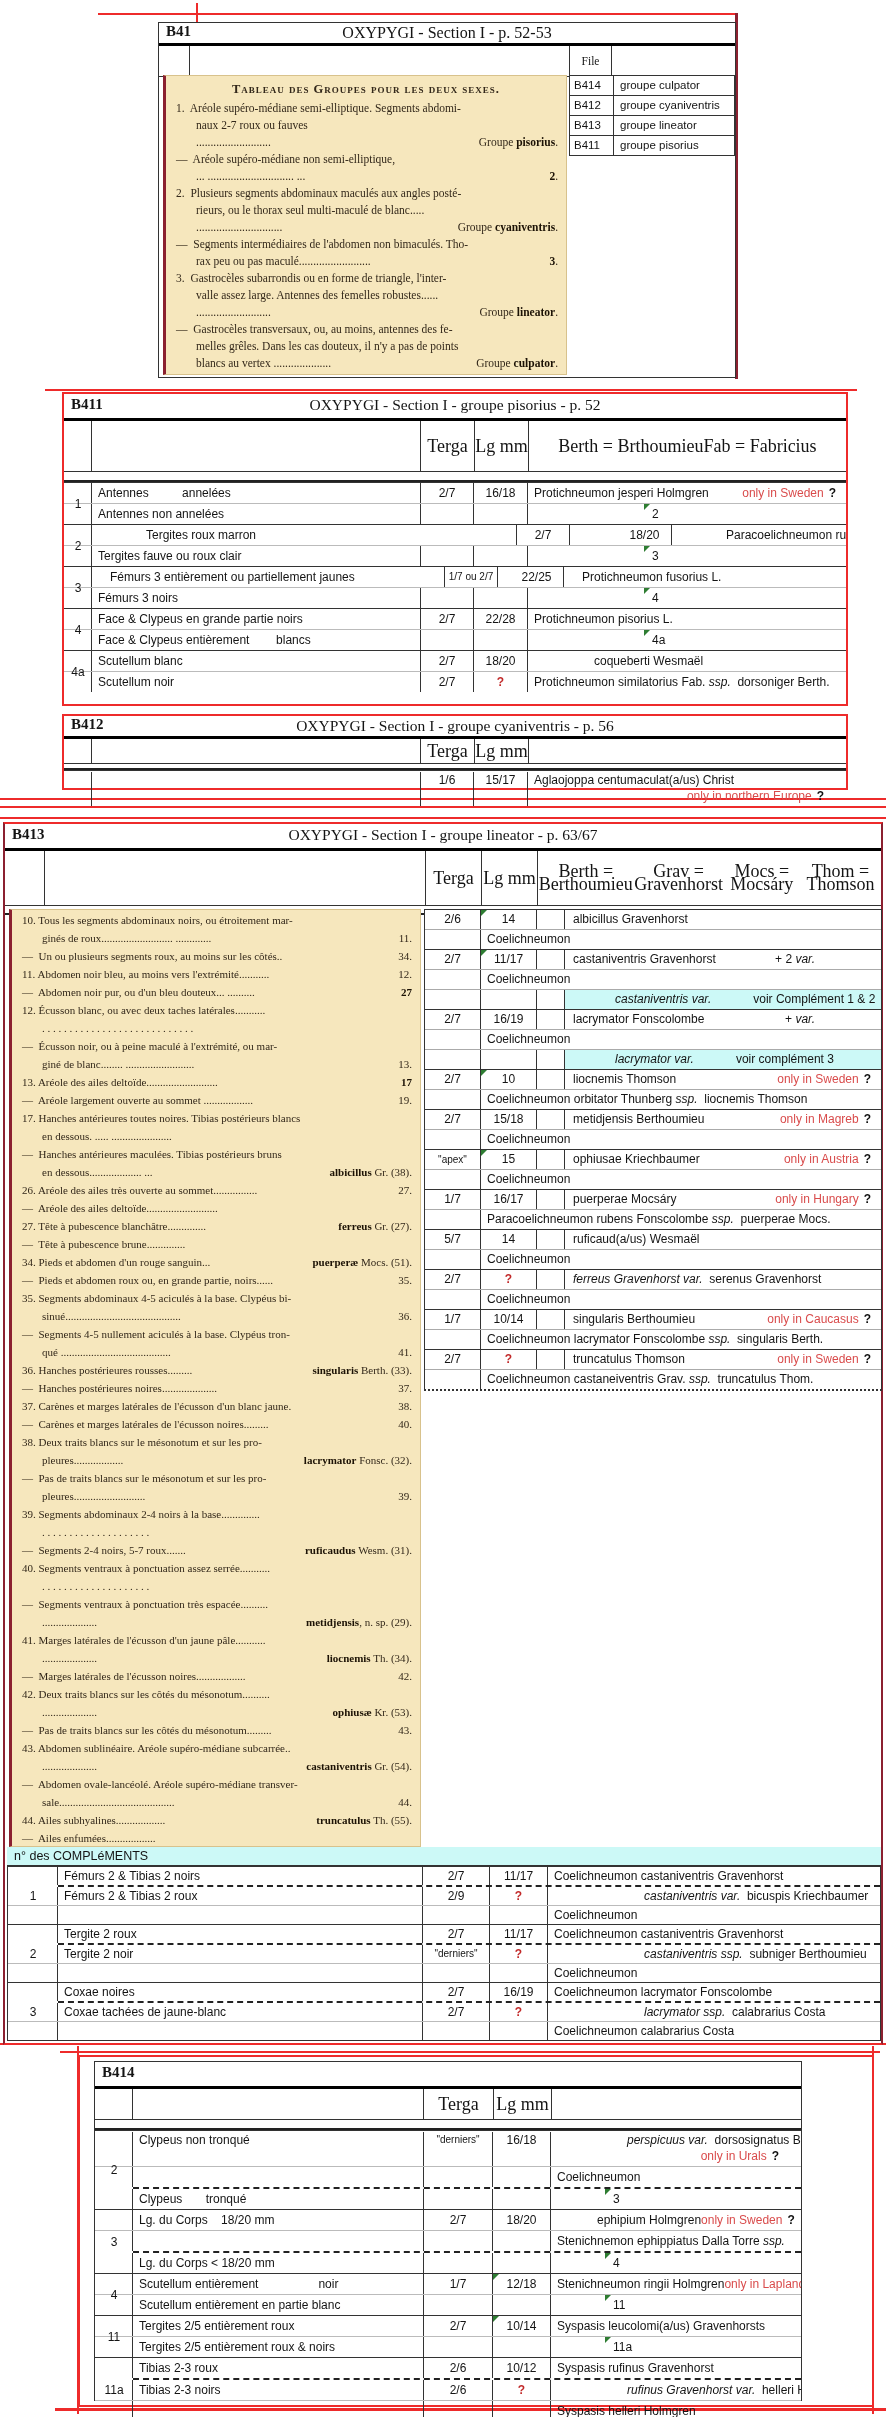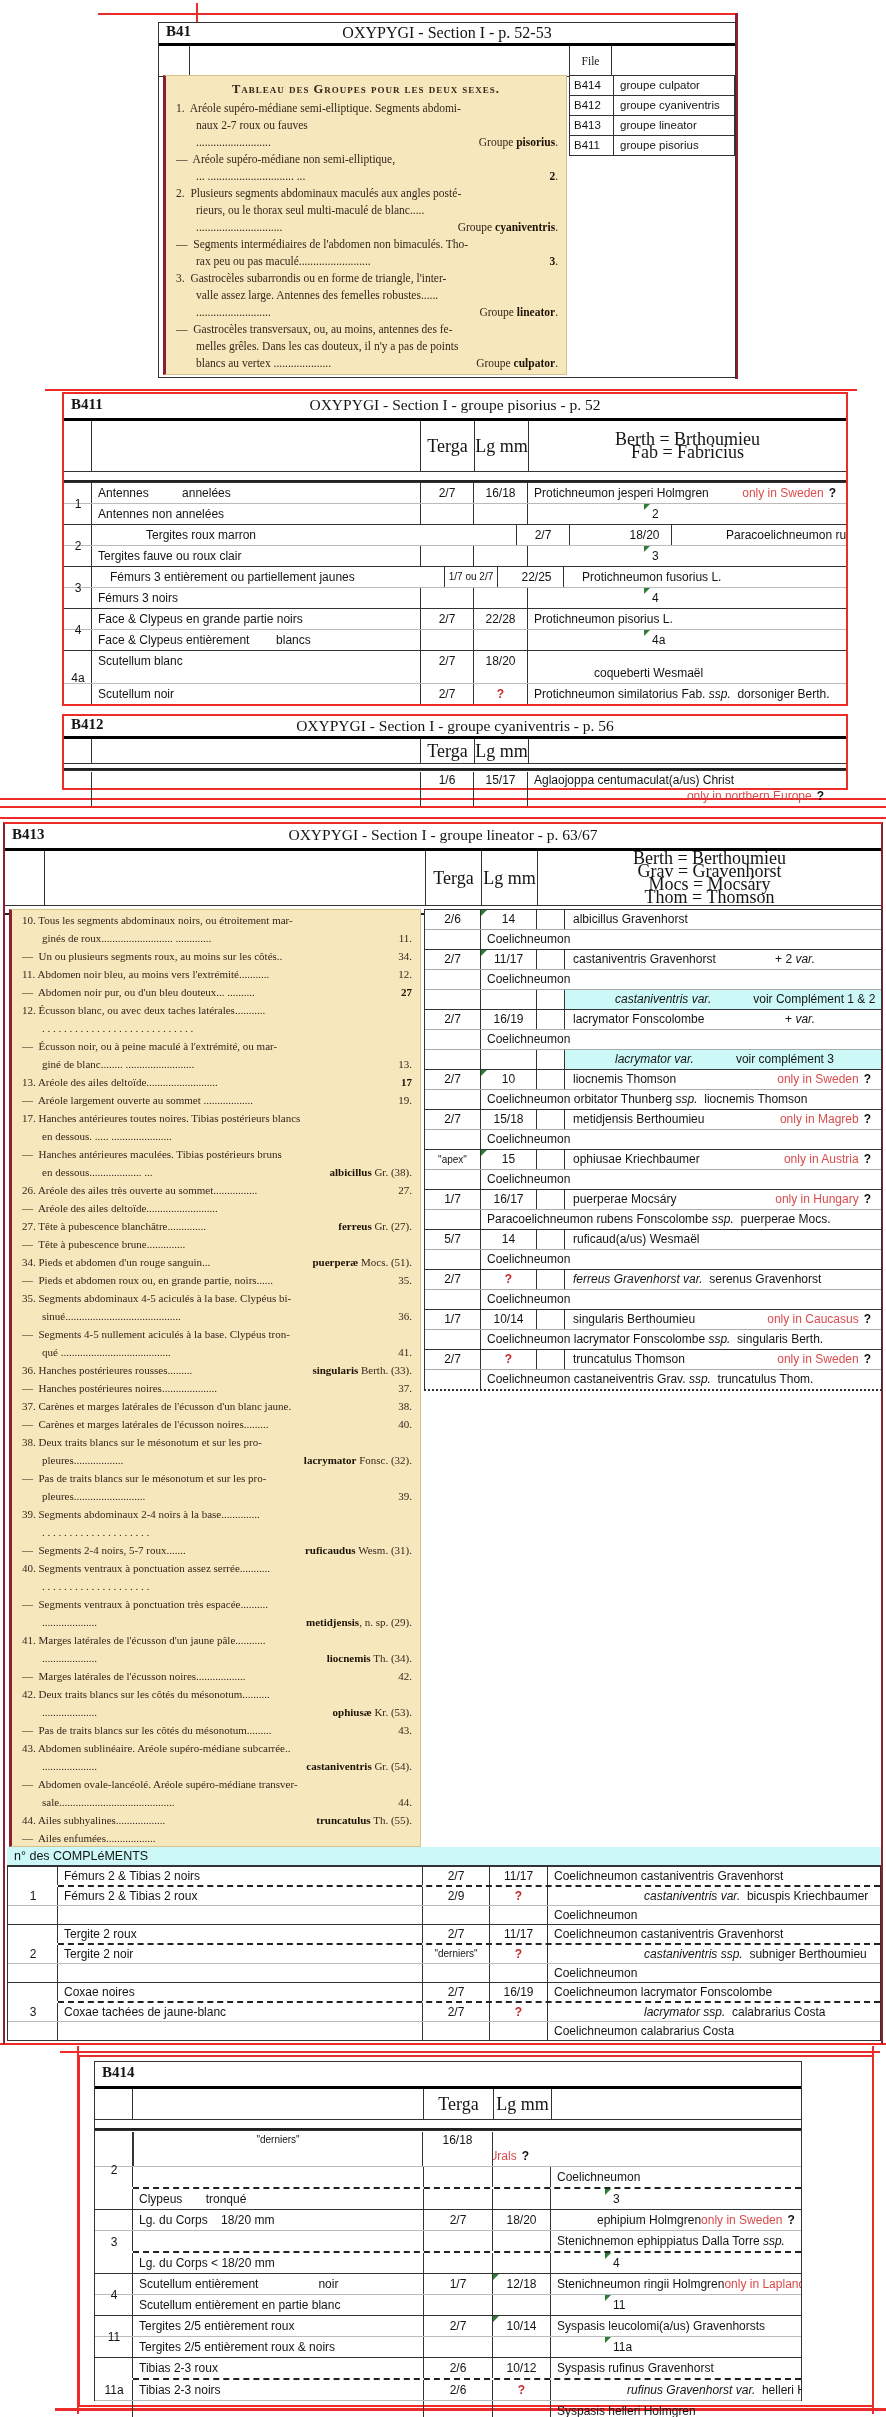--- a/index.html
+++ b/index.html
@@ -11,21 +11,21 @@
   .blackbox{border:1px solid #333;box-sizing:border-box;background:#fff;}
   .titlebar{position:relative;border-bottom:3px solid #000;font-family:"Liberation Serif",serif;}
   .secid{position:absolute;left:7px;top:2px;font-weight:bold;font-size:15px;}
   .sectitle{display:block;text-align:center;font-size:15.5px;line-height:22px;white-space:pre;}
   
   .khead{display:grid;border-bottom:1px solid #333;}
   .khead .hc{border-left:1px solid #333;display:flex;align-items:center;justify-content:center;
              font-family:"Liberation Serif",serif;font-size:18px;text-align:center;}
   .khead .hfirst{border-right:1px solid #333;}
   .legend div{line-height:13px;}
-  .legendwrap{display:flex;flex-direction:column;justify-content:center;width:100%;}
+  .legendwrap{display:flex;justify-content:center;width:100%;}
   .thinrow{border-bottom:2px solid #222;}
   
   .kgroup{position:relative;border-top:1.6px solid #333;}
   .numlab{position:absolute;left:0;top:0;bottom:0;display:flex;align-items:center;justify-content:center;font-size:12px;}
   .krow{display:grid;min-height:20px;line-height:20px;font-size:12px;}
   .krow+.krow{border-top:1px solid #bbb;}
   .krow.tall{min-height:34px;line-height:16px;padding-top:1px;}
   .cell{padding:0 3px;overflow:hidden;}
   .numcell{border-right:1px solid #333;}
   .desccell{white-space:pre;padding-left:6px;}
@@ -245,21 +245,21 @@
         </div>
         <div class="numlab" style="width: 28px;">4</div>
       </div>
       <div class="kgroup">
         <div class="krow" style="grid-template-columns: 28px 328px 54px 54px 1fr;">
           <div class="cell numcell"></div>
           <div class="cell desccell">Scutellum blanc</div>
           <div class="cell tergacell">2/7</div>
           <div class="cell lgcell">18/20</div>
           <div class="cell namecell">
-            <div class="nameline" style="padding-left: 60px; margin-top: 12px;">coqueberti Wesmaël</div>
+            <div class="nameline" style="padding-left: 60px;">coqueberti Wesmaël</div>
           </div>
         </div>
         <div class="krow" style="grid-template-columns: 28px 328px 54px 54px 1fr;">
           <div class="cell numcell"></div>
           <div class="cell desccell">Scutellum noir</div>
           <div class="cell tergacell">2/7</div>
           <div class="cell lgcell redq">?</div>
           <div class="cell namecell">
             <div class="nameline">Protichneumon similatorius Fab. <i>ssp.</i>  dorsoniger Berth.</div>
           </div>
@@ -627,20 +627,21 @@
       <div></div>
       <div class="hc">Terga</div>
       <div class="hc">Lg mm</div>
       <div class="hc"></div>
     </div>
     <div class="thinrow" style="height:8px;"></div>
     <div id="b414body">
         <div class="kgroup">
           <div class="krow tall" style="grid-template-columns: 38px 290px 70px 58px 1fr;">
             <div class="cell numcell"></div>
+            <div class="cell desccell">Clypeus non tronqué</div>
             <div class="cell tergacell small">"derniers"</div>
             <div class="cell lgcell">16/18</div>
             <div class="cell namecell">
               <div class="nameline" style="padding-left: 70px;"><i>perspicuus var.</i>  dorsosignatus Berthoumieu</div>
               <div class="nameline second"><span class="rnote">only in Urals</span><span class="qmark">?</span></div>
             </div>
           </div>
           <div class="krow" style="grid-template-columns: 38px 290px 70px 58px 1fr;">
             <div class="cell numcell"></div>
             <div class="cell desccell"></div>

